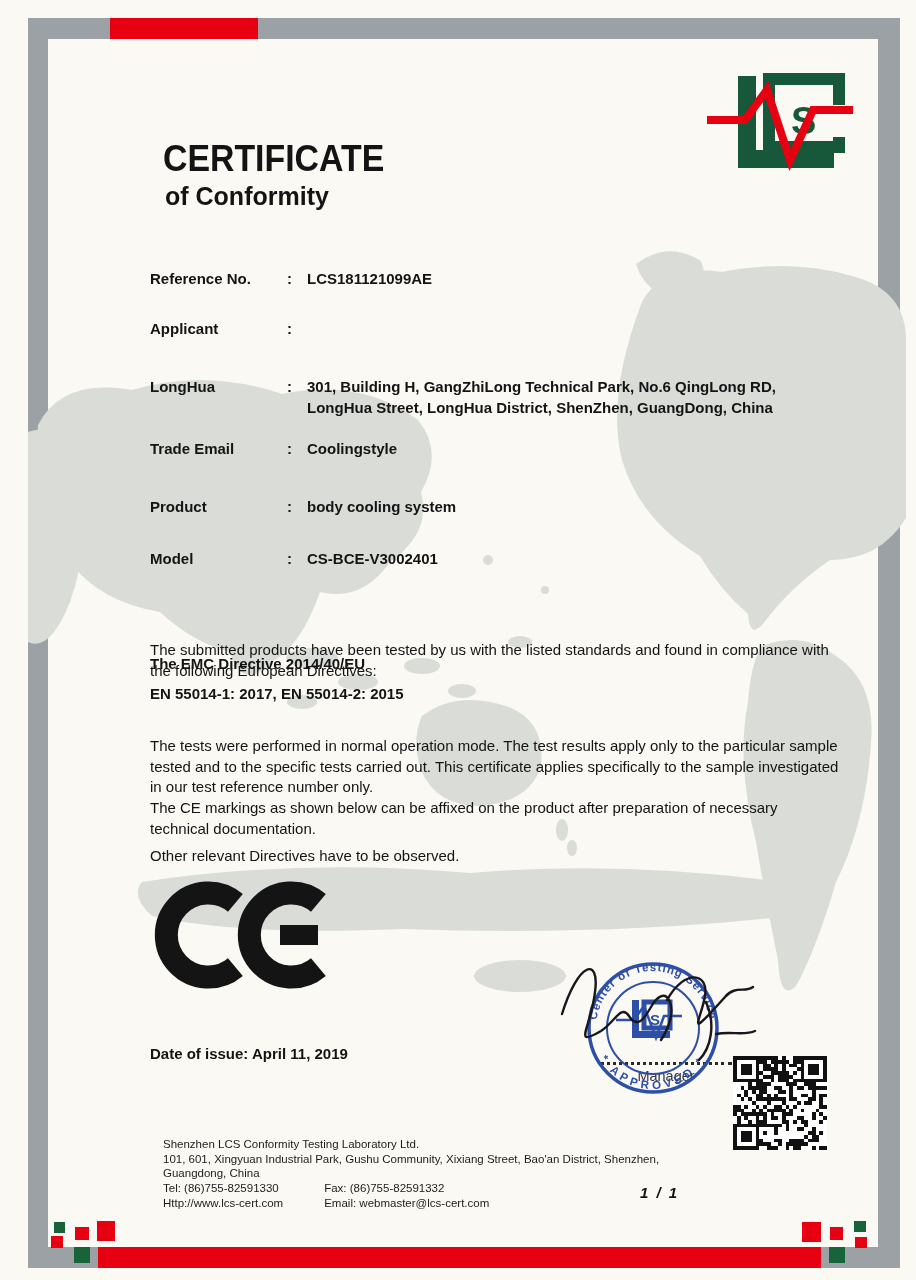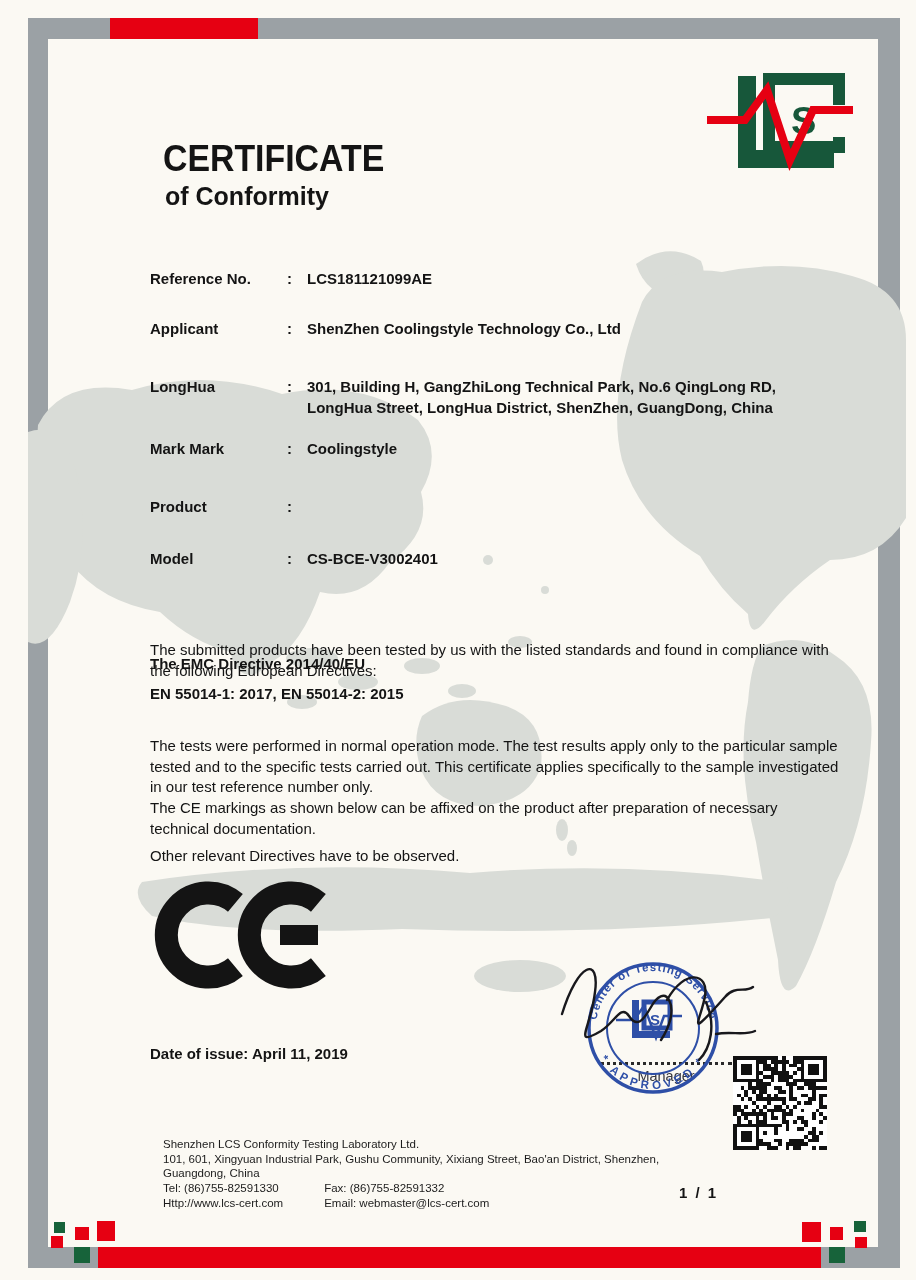--- a/index.html
+++ b/index.html
@@ -29,21 +29,21 @@
   .title-sub{left:165px;top:182px;font-size:25px;font-weight:bold;}
   .field-row{position:absolute;left:150px;width:690px;display:flex;font-size:15px;font-weight:bold;line-height:1.4;}
   .f-label{width:137px;flex:none;}
   .f-colon{width:20px;flex:none;}
   .f-value{flex:1;white-space:pre-line;}
   .para{position:absolute;left:150px;font-size:15px;line-height:1.38;}
   .para.b{font-weight:bold;}
   .footer-block{left:163px;top:1137px;font-size:11.5px;line-height:1.28;color:#1c1c1c;}
   .footer-row span.col1{display:inline-block;width:158px;}
   .date-line{left:150px;top:1045px;font-size:15px;font-weight:bold;}
-  .page-num{left:679px;top:1184px;font-size:15px;font-weight:bold;letter-spacing:2px;}
+  .page-num{left:640px;top:1184px;font-size:15px;font-weight:bold;letter-spacing:2px;font-style:italic;}
   
   .stamp-svg{position:absolute;left:548px;top:936px;z-index:3;}
   .dotted-line{left:600px;top:1062px;width:132px;border-top:3px dotted #2a2a2a;z-index:4;}
   .manager{left:608px;top:1068px;width:116px;text-align:center;font-size:14.5px;color:#38383f;z-index:4;}
   
   .qr-box{left:733px;top:1056px;width:94px;height:94px;background:#fff;z-index:4;}
   .qr-box i{position:absolute;background:#111;}
   .qr-caption{left:690px;top:1148px;width:185px;text-align:center;z-index:4;}
   .qr-caption .zh{font-size:12.5px;font-weight:bold;letter-spacing:2px;}
   .qr-caption .en{font-size:13px;font-weight:600;margin-top:1px;}
@@ -123,36 +123,36 @@
     <div class="abs title-sub">of Conformity</div>
 
     <div class="field-row" style="top:268px">
       <span class="f-label">Reference No.</span>
       <span class="f-colon">:</span>
       <span class="f-value">LCS181121099AE</span>
     </div>
     <div class="field-row" style="top:318px">
       <span class="f-label">Applicant</span>
       <span class="f-colon">:</span>
-      <span class="f-value">ShenZhen Coolingstyle Technology Co., Ltd</span>
     </div>
     <div class="field-row" style="top:376px">
       <span class="f-label">LongHua</span>
       <span class="f-colon">:</span>
       <span class="f-value">301, Building H, GangZhiLong Technical Park, No.6 QingLong RD,
 LongHua Street, LongHua District, ShenZhen, GuangDong, China</span>
     </div>
     <div class="field-row" style="top:438px">
-      <span class="f-label">Mark Mark</span>
+      <span class="f-label">Trade Email</span>
       <span class="f-colon">:</span>
       <span class="f-value">Coolingstyle</span>
     </div>
     <div class="field-row" style="top:496px">
       <span class="f-label">Product</span>
       <span class="f-colon">:</span>
+      <span class="f-value">body cooling system</span>
     </div>
     <div class="field-row" style="top:548px">
       <span class="f-label">Model</span>
       <span class="f-colon">:</span>
       <span class="f-value">CS-BCE-V3002401</span>
     </div>
 
     <div class="para" style="top:640px;width:690px">The submitted products have been tested by us with the listed standards and found in compliance with the following European Directives:</div>
     <div class="para b" style="top:654px;width:690px">The EMC Directive 2014/40/EU</div>
     <div class="para b" style="top:684px;width:690px">EN 55014-1: 2017, EN 55014-2: 2015</div>

